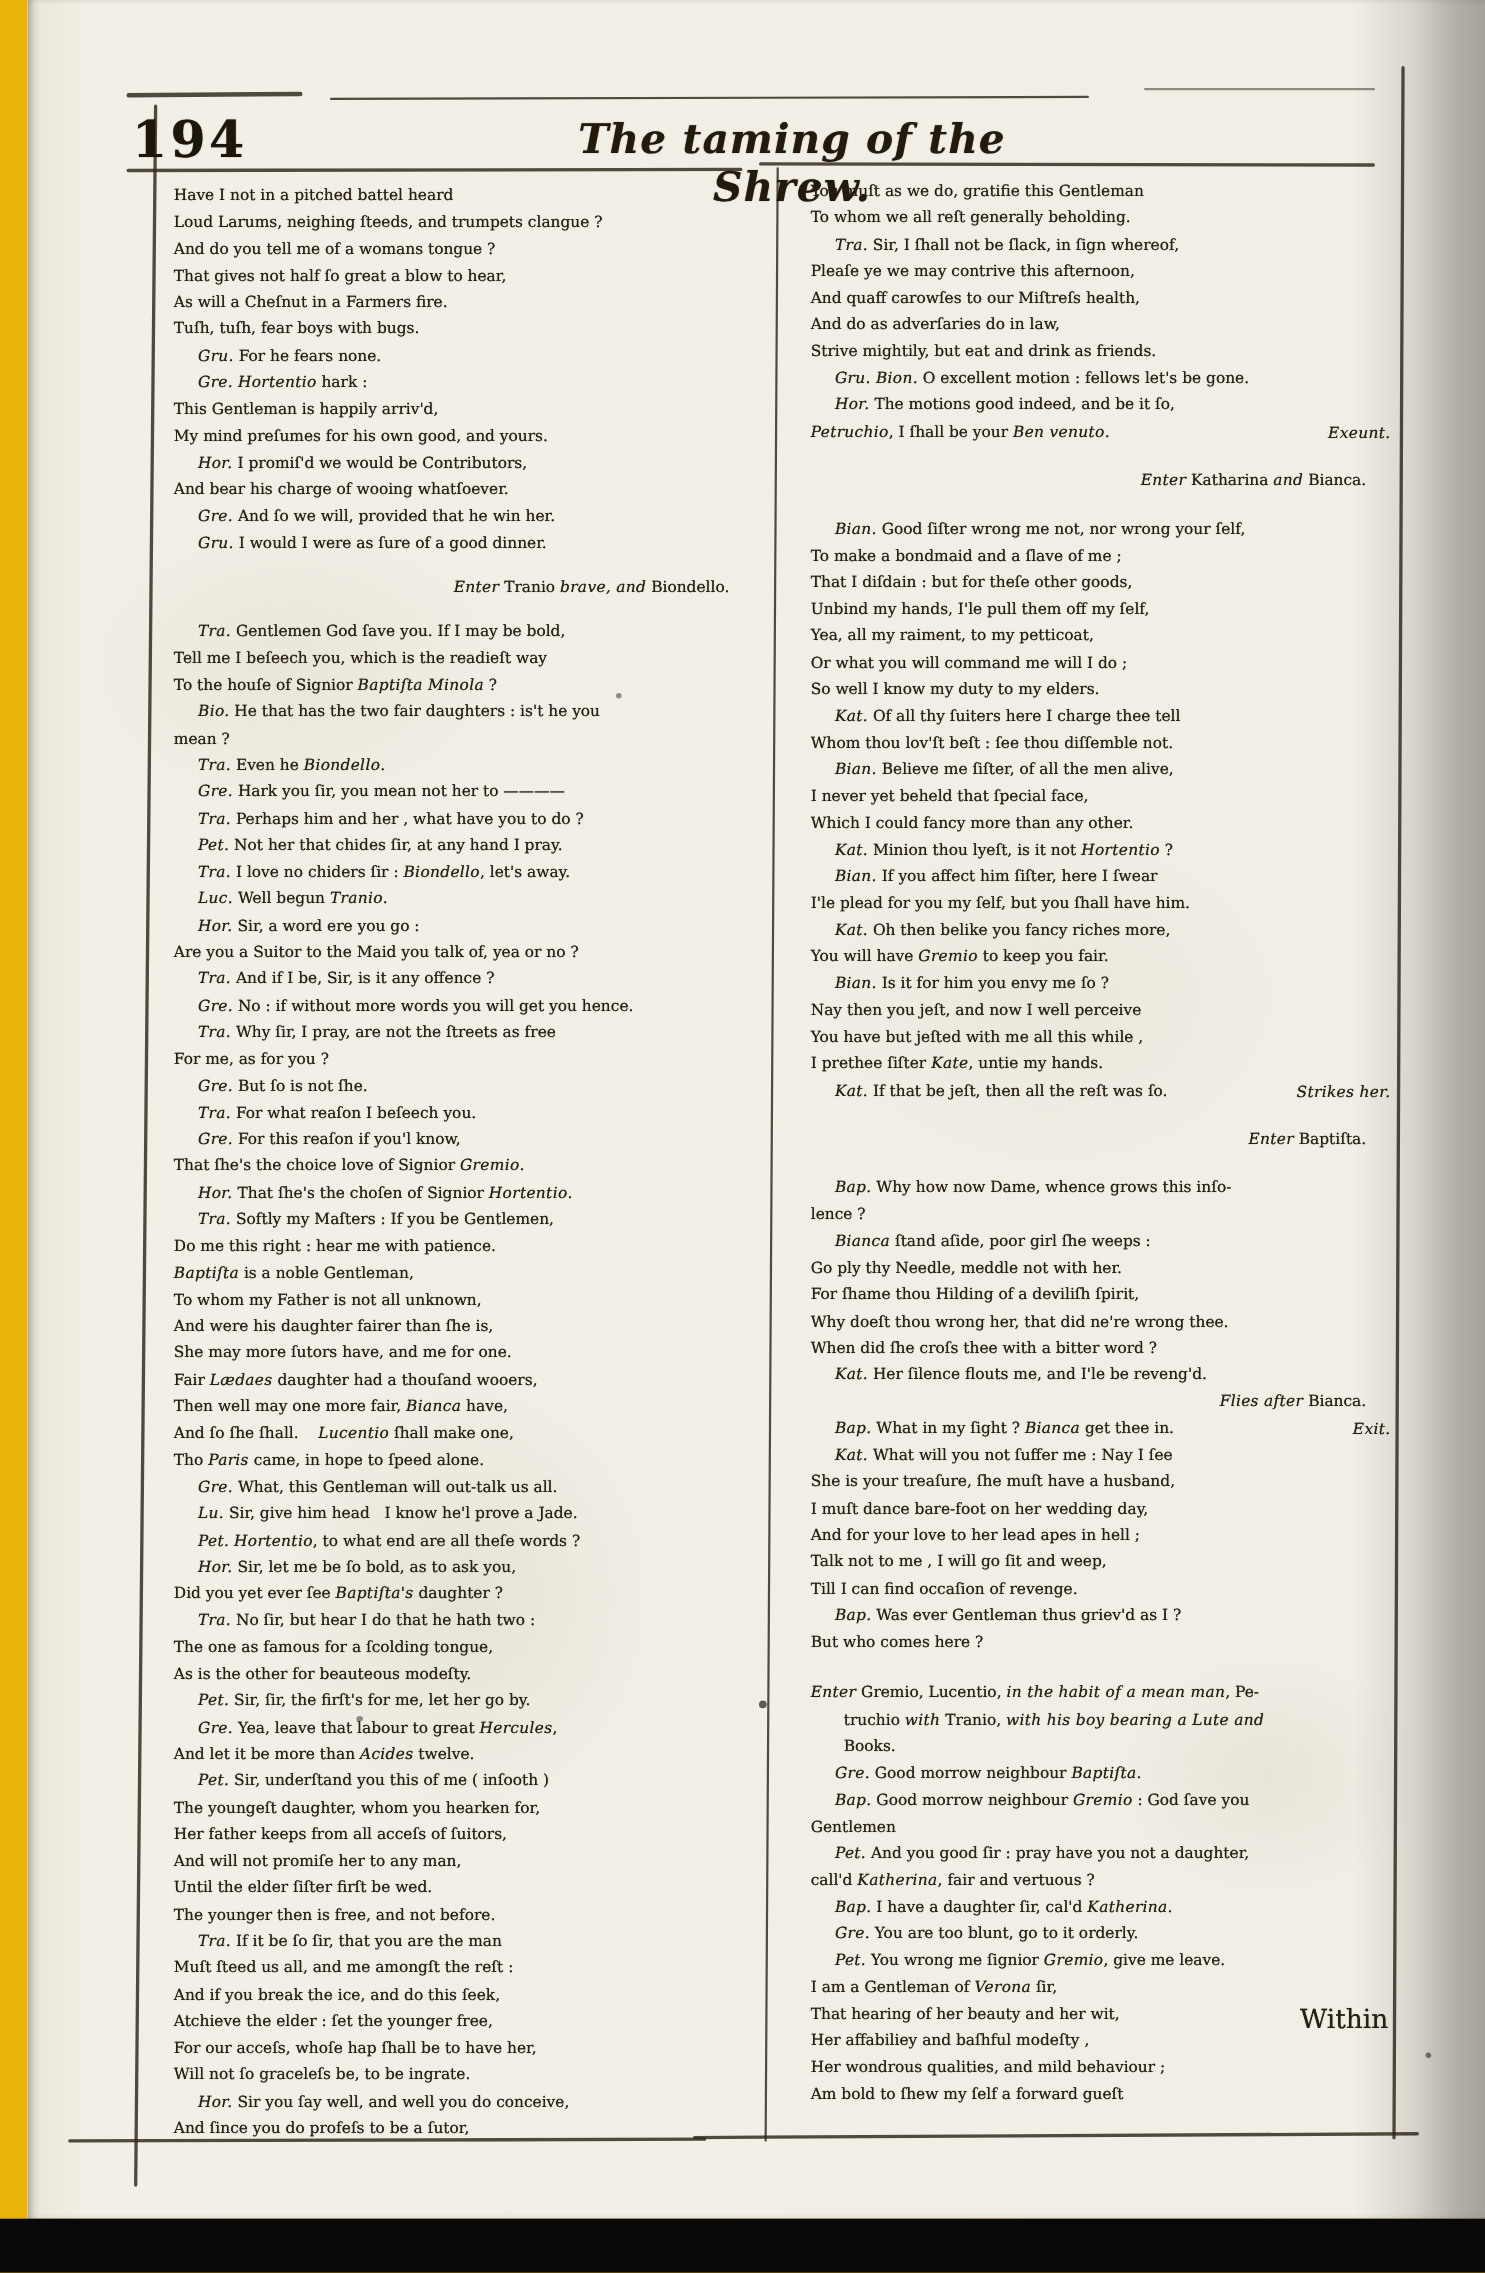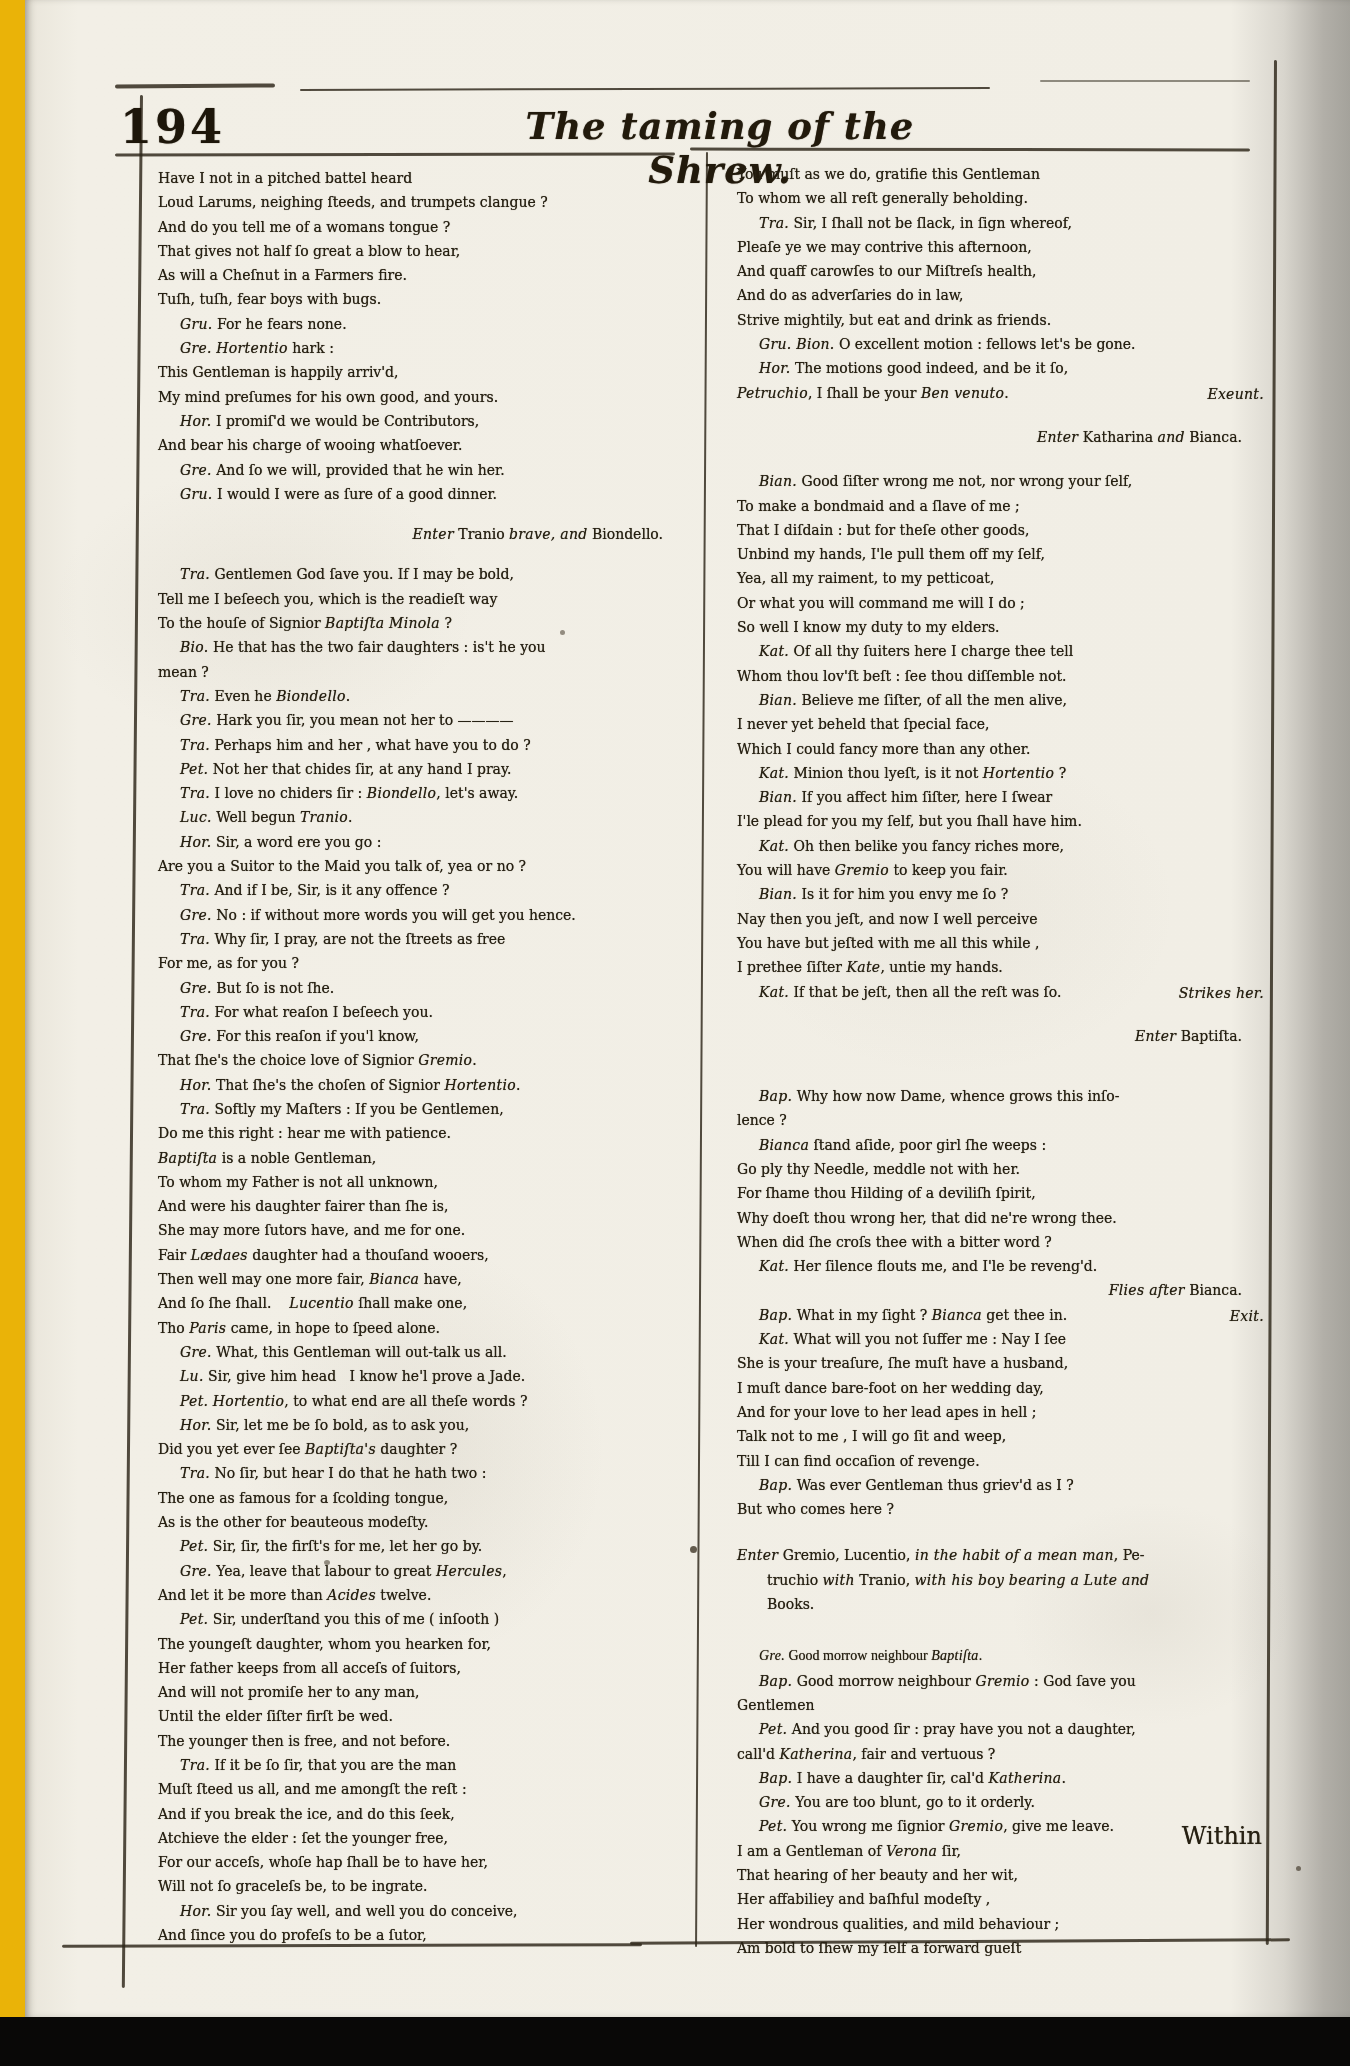--- a/index.html
+++ b/index.html
@@ -155,42 +155,42 @@
       <div class="line ind"><i>Bian.</i> If you affect him ſiſter, here I ſwear</div>
       <div class="line ">I'le plead for you my ſelf, but you ſhall have him.</div>
       <div class="line ind"><i>Kat.</i> Oh then belike you fancy riches more,</div>
       <div class="line ">You will have <i>Gremio</i> to keep you fair.</div>
       <div class="line ind"><i>Bian.</i> Is it for him you envy me ſo ?</div>
       <div class="line ">Nay then you jeſt, and now I well perceive</div>
       <div class="line ">You have but jeſted with me all this while ,</div>
       <div class="line ">I prethee ſiſter <i>Kate</i>, untie my hands.</div>
       <div class="line ind"><i>Kat.</i> If that be jeſt, then all the reſt was ſo.<span class="note"><i>Strikes her.</i></span></div>
       <div class="line center" style="margin-top: 20px;"><i>Enter</i> Baptiſta.</div>
-      <div class="line ind" style="margin-top: 36px;"><i>Bap.</i> Why how now Dame, whence grows this inſo-</div>
+      <div class="line ind" style="margin-top: 20px;"><i>Bap.</i> Why how now Dame, whence grows this inſo-</div>
       <div class="line ">lence ?</div>
       <div class="line ind"><i>Bianca</i> ſtand aſide, poor girl ſhe weeps :</div>
       <div class="line ">Go ply thy Needle, meddle not with her.</div>
       <div class="line ">For ſhame thou Hilding of a deviliſh ſpirit,</div>
       <div class="line ">Why doeſt thou wrong her, that did ne're wrong thee.</div>
       <div class="line ">When did ſhe croſs thee with a bitter word ?</div>
       <div class="line ind"><i>Kat.</i> Her ſilence flouts me, and I'le be reveng'd.</div>
       <div class="line right"><i>Flies after</i> Bianca.</div>
       <div class="line ind"><i>Bap.</i> What in my ſight ? <i>Bianca</i> get thee in.<span class="note"><i>Exit.</i></span></div>
       <div class="line ind"><i>Kat.</i> What will you not ſuffer me : Nay I ſee</div>
       <div class="line ">She is your treaſure, ſhe muſt have a husband,</div>
       <div class="line ">I muſt dance bare-foot on her wedding day,</div>
       <div class="line ">And for your love to her lead apes in hell ;</div>
       <div class="line ">Talk not to me , I will go ſit and weep,</div>
       <div class="line ">Till I can find occaſion of revenge.</div>
       <div class="line ind"><i>Bap.</i> Was ever Gentleman thus griev'd as I ?</div>
       <div class="line ">But who comes here ?</div>
       <div class="line " style="margin-top: 22px;"><i>Enter</i> Gremio, Lucentio, <i>in the habit of a mean man</i>, Pe-</div>
       <div class="line hang">truchio <i>with</i> Tranio, <i>with his boy bearing a Lute and</i></div>
       <div class="line hang">Books.</div>
-      <div class="line ind" style="margin-top: 28px; font-family: Liberation Serif, serif;"><i>Gre.</i> Good morrow neighbour <i>Baptiſta</i>.</div>
+      <div class="line ind" style=""><i>Gre.</i> Good morrow neighbour <i>Baptiſta</i>.</div>
       <div class="line ind"><i>Bap.</i> Good morrow neighbour <i>Gremio</i> : God ſave you</div>
       <div class="line ">Gentlemen</div>
       <div class="line ind"><i>Pet.</i> And you good ſir : pray have you not a daughter,</div>
       <div class="line ">call'd <i>Katherina</i>, fair and vertuous ?</div>
       <div class="line ind"><i>Bap.</i> I have a daughter ſir, cal'd <i>Katherina</i>.</div>
       <div class="line ind"><i>Gre.</i> You are too blunt, go to it orderly.</div>
       <div class="line ind"><i>Pet.</i> You wrong me ſignior <i>Gremio</i>, give me leave.</div>
       <div class="line ">I am a Gentleman of <i>Verona</i> ſir,</div>
       <div class="line ">That hearing of her beauty and her wit,</div>
       <div class="line ">Her affabiliey and baſhful modeſty ,</div>

